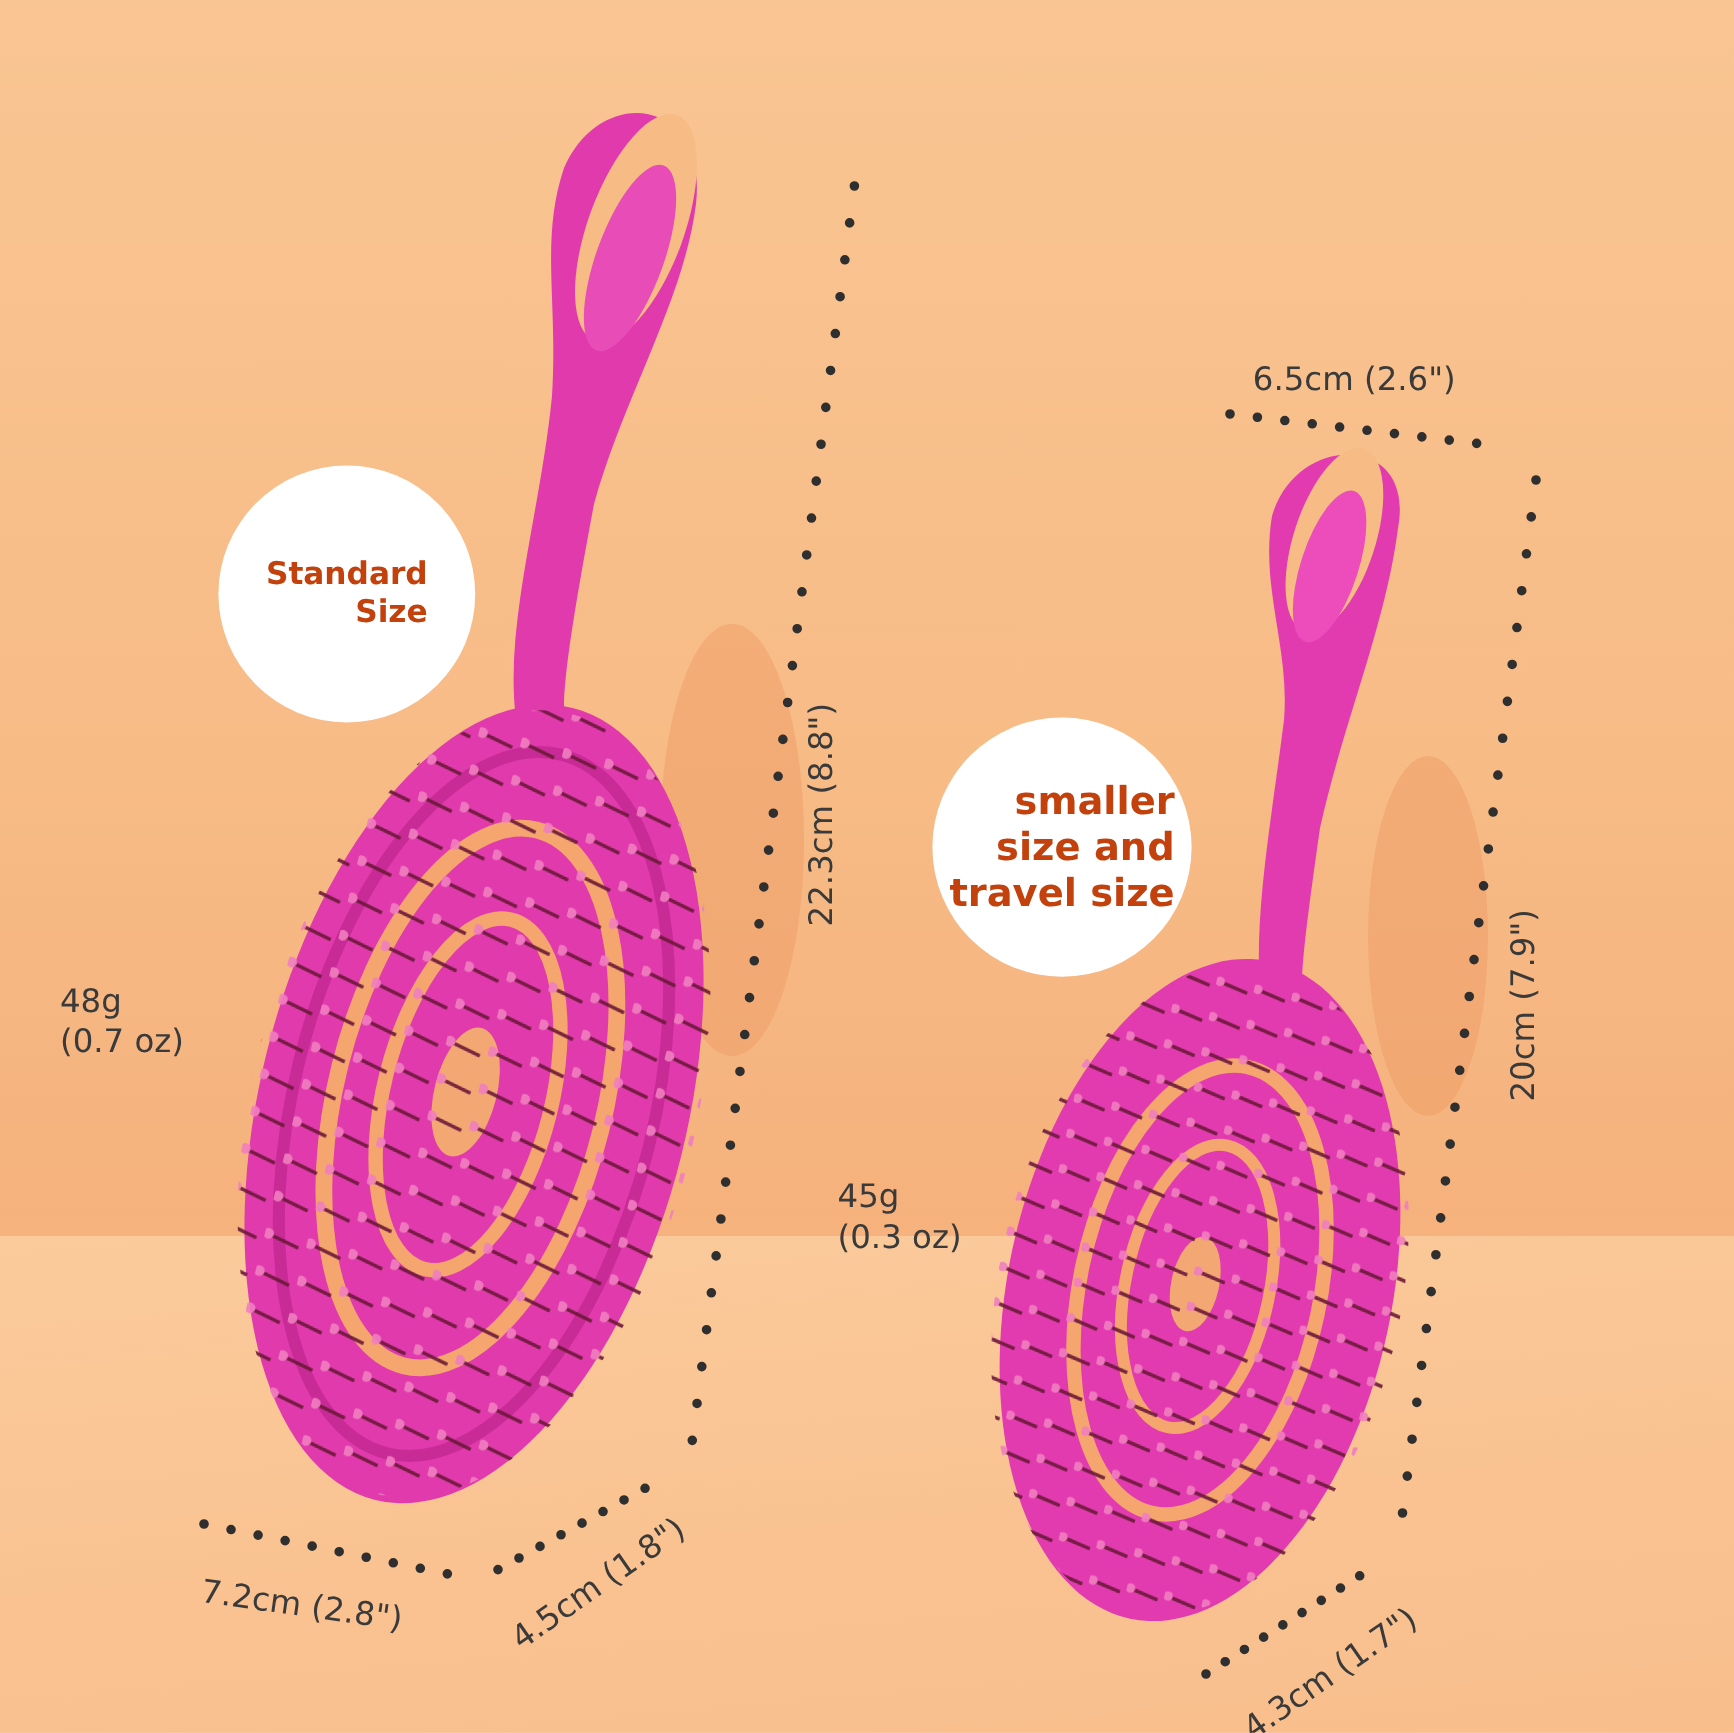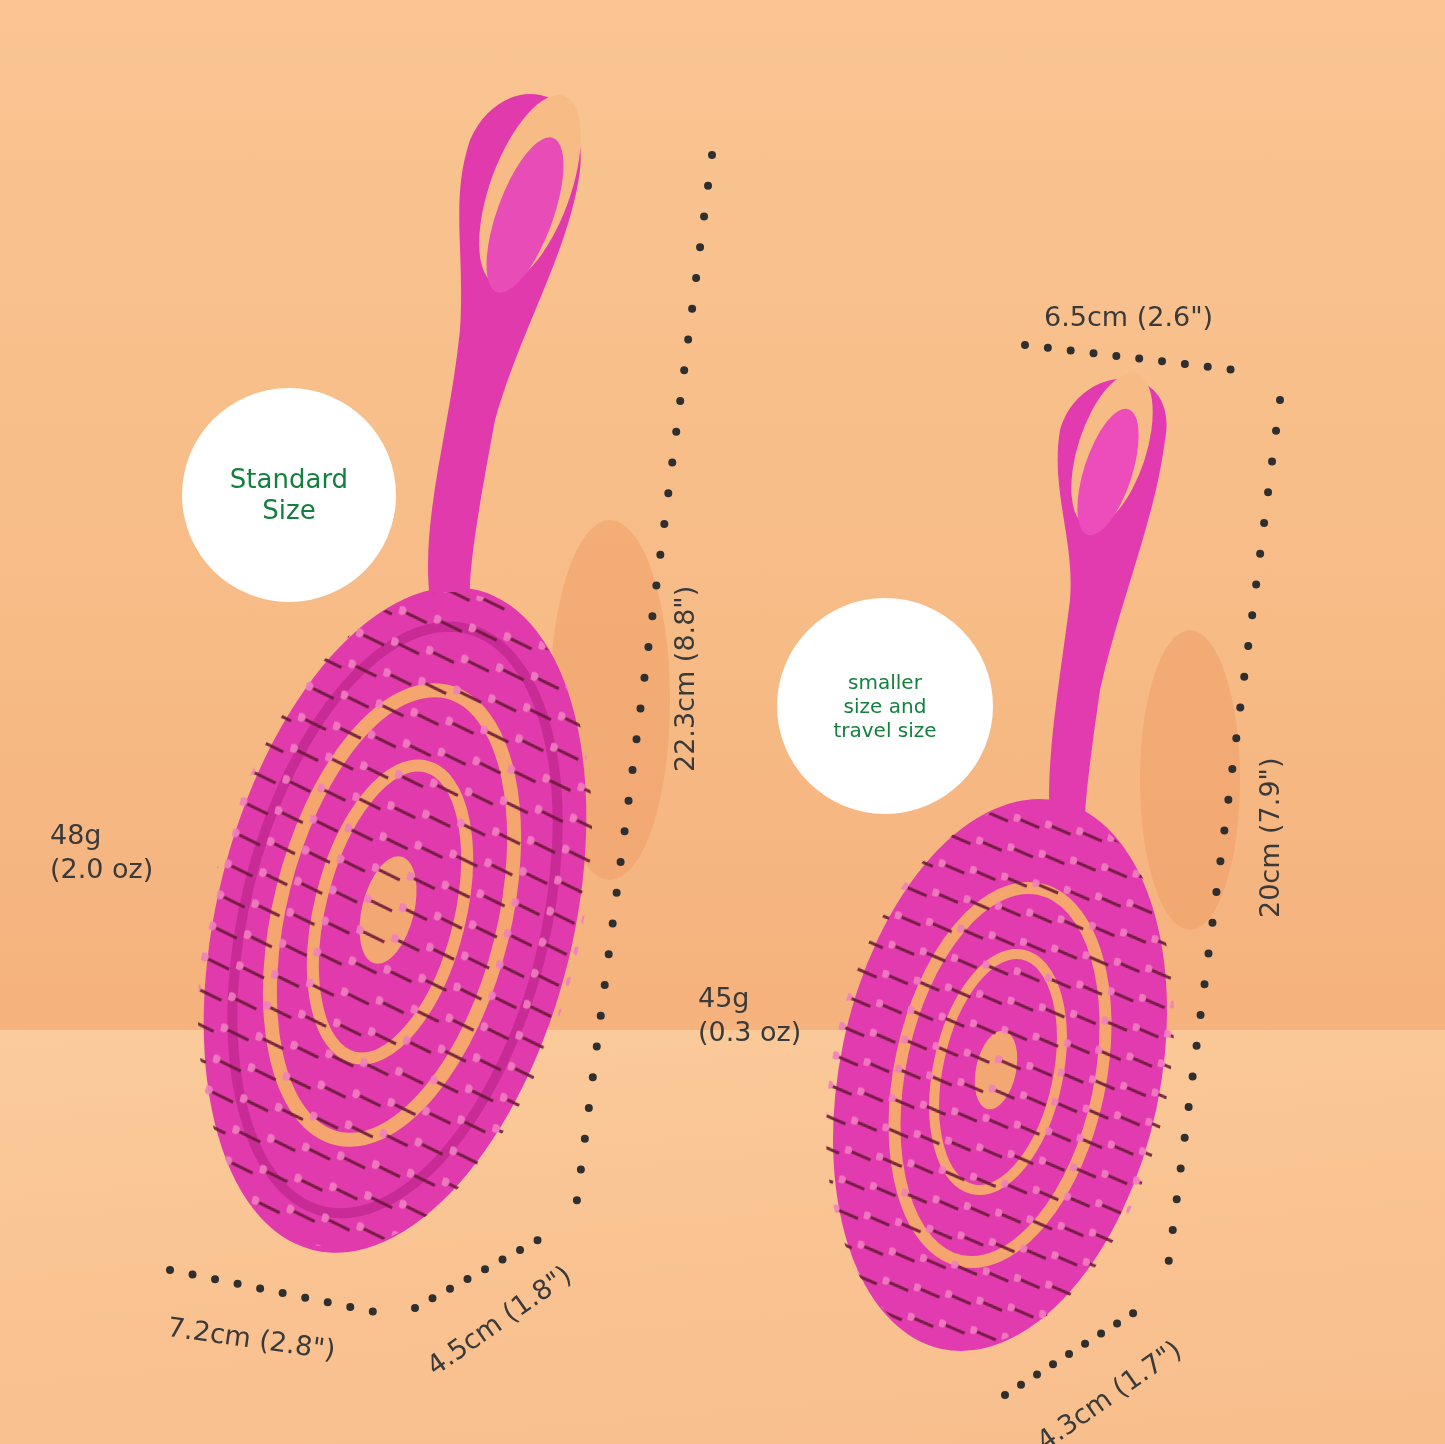--- a/index.html
+++ b/index.html
@@ -8,25 +8,25 @@
       font-family: "DejaVu Sans", "Liberation Sans", sans-serif;
       background: linear-gradient(180deg, #f9c592 0%, #f7bb86 45%, #f5b27d 70%, #f8c495 100%);
     }
     .floor {
       position: absolute; left: 0; top: 1030px; width: 1445px; height: 414px;
       background: linear-gradient(175deg, #fbcb9c 0%, #f9c290 60%, #f8bf8d 100%);
     }
     .scene { position: absolute; left: 0; top: 0; }
     .circle-badge {
       position: absolute; border-radius: 50%; background: #ffffff;
-      display: flex; align-items: center; justify-content: center; text-align: center;
-      color: #15803d; font-weight: normal; line-height: 1.2;
+      display: flex; align-items: center; justify-content: center; text-align: right;
+      color: #c2410c; font-weight: bold; line-height: 1.2;
     }
     .badge-standard { left: 182px; top: 388px; width: 214px; height: 214px; font-size: 26px; }
-    .badge-small { left: 777px; top: 598px; width: 216px; height: 216px; font-size: 20px; }
+    .badge-small { left: 777px; top: 598px; width: 216px; height: 216px; font-size: 32px; }
     .label {
       position: absolute; color: #3a3a3a; font-size: 27px; white-space: nowrap; line-height: 1.25;
     }
     .weight { text-align: left; }
     .w1 { left: 50px; top: 818px; width: 140px; }
     .w2 { left: 698px; top: 953px; width: 140px; margin-top: 28px; }
     .rot { transform-origin: left top; }
     .l-223 { left: 668px; top: 772px; transform: rotate(-90deg); }
     .l-20 { left: 1253px; top: 918px; transform: rotate(-90deg); }
     .l-65 { left: 1044px; top: 300px; }
@@ -96,21 +96,21 @@
 <div class="circle-badge badge-small">
   <div>
     <div>smaller</div>
     <div>size and</div>
     <div>travel size</div>
   </div>
 </div>
 
 <div class="label weight w1">
   <div>48g</div>
-  <div>(2.0 oz)</div>
+  <div>(0.7 oz)</div>
 </div>
 <div class="label weight w2">
   <div>45g</div>
   <div>(0.3 oz)</div>
 </div>
 
 <div class="label rot l-223">22.3cm (8.8")</div>
 <div class="label rot l-20">20cm (7.9")</div>
 <div class="label l-65">6.5cm (2.6")</div>
 <div class="label l-72">7.2cm (2.8")</div>

